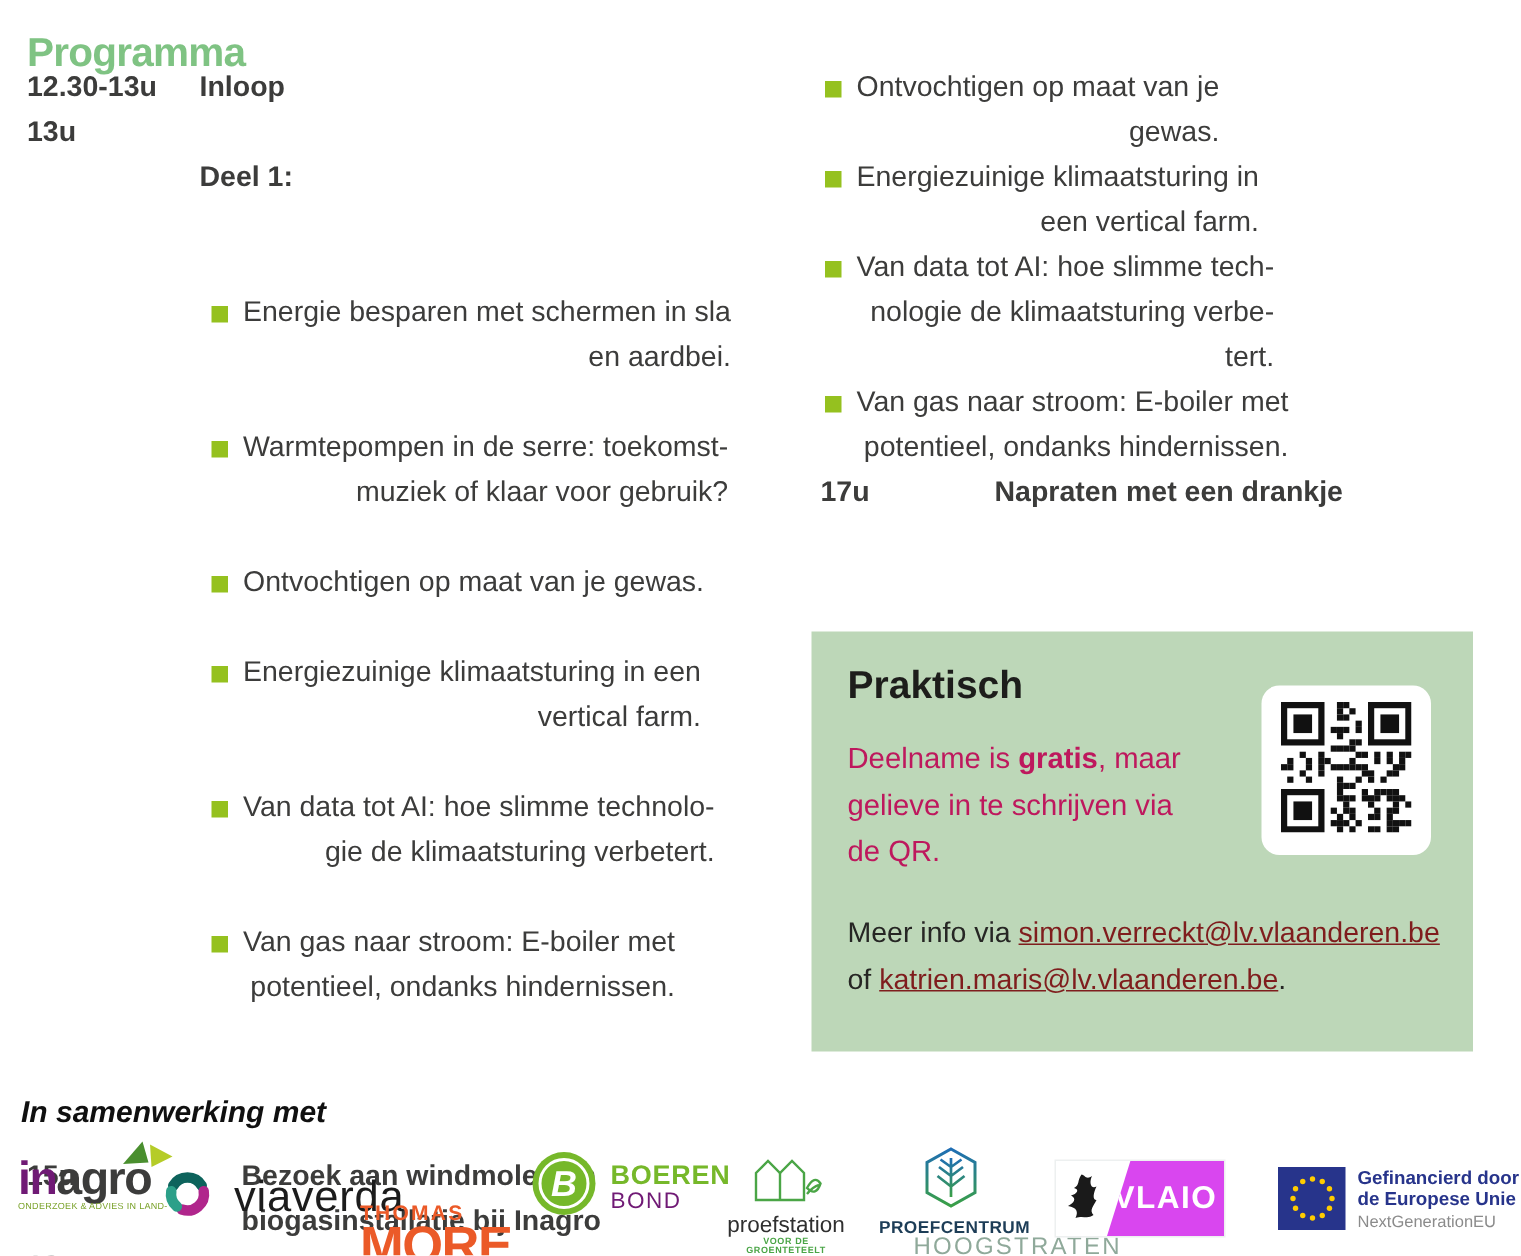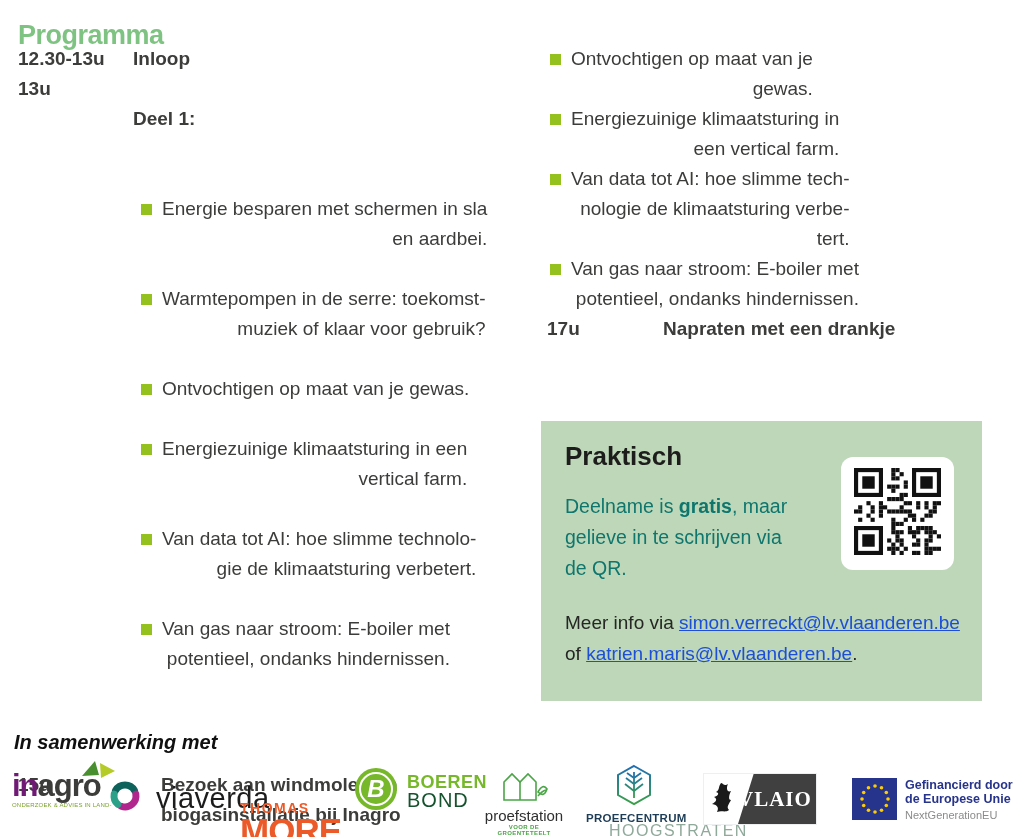--- a/index.html
+++ b/index.html
@@ -22,24 +22,24 @@
   .sq{width:11px;height:11px;background:#95c11f;margin:10px 10px 0 8px;flex:0 0 11px;}
   .sched-right .loose .sq{margin-left:3px;}
   li .txt{white-space:pre-line;text-align:right;}
   .gap-top{margin-top:36px;gap:28px;}
   .loose{margin-left:116px;}
 
   
   .praktisch{position:absolute;left:541px;top:421px;width:441px;height:280px;background:#bdd7b8;}
   .praktisch h2{position:absolute;left:24px;top:20px;margin:0;font-size:26px;font-weight:800;color:#1d1d1b;}
   .p-intro{position:absolute;left:24px;top:70px;font-size:19.5px;line-height:31px;
-           white-space:pre-line;color:#0f766e;}
+           white-space:pre-line;color:#be185d;}
   .p-info{position:absolute;left:24px;top:186px;width:420px;font-size:19px;line-height:31px;
           white-space:pre-line;color:#262624;}
-  .p-info a{color:#1d4ed8;text-decoration:underline;}
+  .p-info a{color:#7f1d1d;text-decoration:underline;}
   .qr-wrap{position:absolute;left:300px;top:36px;width:113px;height:113px;background:#fff;
            border-radius:12px;display:flex;align-items:center;justify-content:center;}
 
   
   .partners-heading{position:absolute;left:14px;top:731px;font-size:20px;font-weight:bold;
                     font-style:italic;color:#101010;}
   .logo{position:absolute;}
   .inagro{left:12px;top:770px;width:110px;}
   .inagro .word{font-size:31px;font-weight:bold;letter-spacing:-1px;line-height:32px;}
   .inagro .g1{color:#701a75;}
@@ -47,32 +47,32 @@
   .inagro .tri{position:absolute;left:70px;top:-10px;}
   .inagro .tagline{font-size:6px;color:#7aa22a;white-space:nowrap;overflow:hidden;width:100px;letter-spacing:0.2px;}
   .viaverda{left:108px;top:779px;display:flex;align-items:center;}
   .viaverda .word{font-size:29px;color:#1c1c1c;margin-left:14px;letter-spacing:0.5px;}
   .thomasmore{left:240px;top:800px;color:#eb5a28;}
   .thomasmore .l1{font-size:14px;font-weight:bold;letter-spacing:1.5px;}
   .thomasmore .l2{font-size:35px;font-weight:800;letter-spacing:-1px;line-height:30px;}
   .boerenbond{left:353px;top:766px;display:flex;align-items:center;}
   .boerenbond .txt{margin-left:8px;color:#76b82a;}
   .boerenbond .l1{font-size:18px;font-weight:800;letter-spacing:0.5px;line-height:18px;}
-  .boerenbond .l2{font-size:20px;font-weight:400;letter-spacing:1px;line-height:18px;color:#14532d;}
+  .boerenbond .l2{font-size:15px;font-weight:400;letter-spacing:1px;line-height:18px;color:#701a75;}
   .proefstation{left:483px;top:770px;width:82px;text-align:center;}
   .proefstation .word{font-size:15px;color:#2f2f2f;line-height:16px;margin-top:2px;}
   .proefstation .tagline{font-size:6px;color:#4aa546;font-weight:bold;letter-spacing:0.4px;}
   .proefcentrum{left:586px;top:764px;width:96px;text-align:center;}
   .proefcentrum .l1{font-size:11.5px;font-weight:bold;color:#1d3d57;letter-spacing:0.3px;line-height:13px;margin-top:2px;}
   .proefcentrum .l2{font-size:16px;color:#8fa99a;letter-spacing:1.5px;line-height:12px;padding-left:23px;}
   .vlaio{left:703px;top:773px;width:112px;height:50px;background:#fff;border:1px solid #edf0f0;
          display:flex;align-items:stretch;}
   .vlaio .lion{width:34px;display:flex;align-items:center;justify-content:center;}
-  .vlaio .green{flex:1;background:#404040;clip-path:polygon(20% 0,100% 0,100% 100%,0 100%);
-                display:flex;align-items:center;justify-content:flex-start;font-family:Liberation Serif, serif;}
+  .vlaio .green{flex:1;background:#d946ef;clip-path:polygon(20% 0,100% 0,100% 100%,0 100%);
+                display:flex;align-items:center;justify-content:center;}
   .vlaio .green span{color:#fff;font-size:21px;font-weight:800;letter-spacing:1px;}
   .eu{left:852px;top:778px;display:flex;}
   .eu-flag{width:45px;height:42px;background:#27348b;display:flex;align-items:center;justify-content:center;}
   .eu-text{margin-left:8px;}
   .eu-text .l1,.eu-text .l2{font-size:12.5px;font-weight:bold;color:#27348b;line-height:14px;}
   .eu-text .l3{font-size:11px;color:#8b8b8b;line-height:13px;margin-top:3px;}
 </style>
 </head>
 <body>
 

